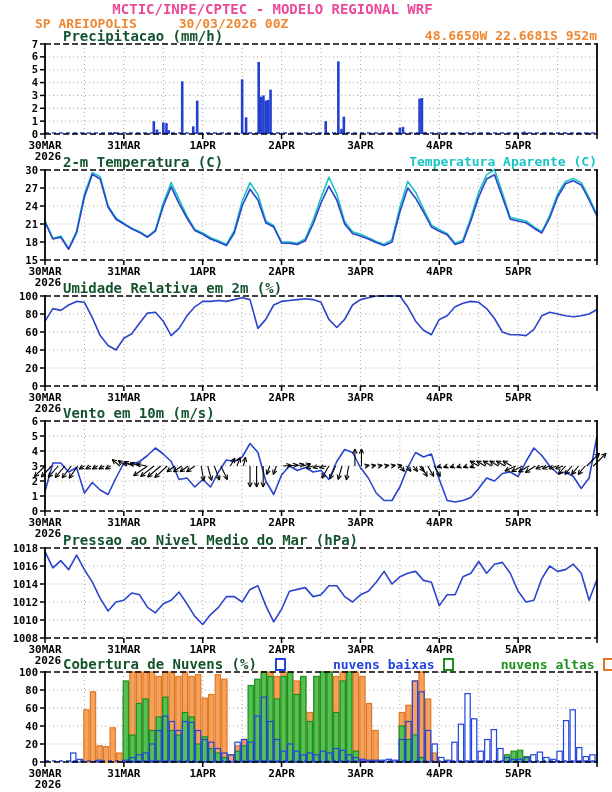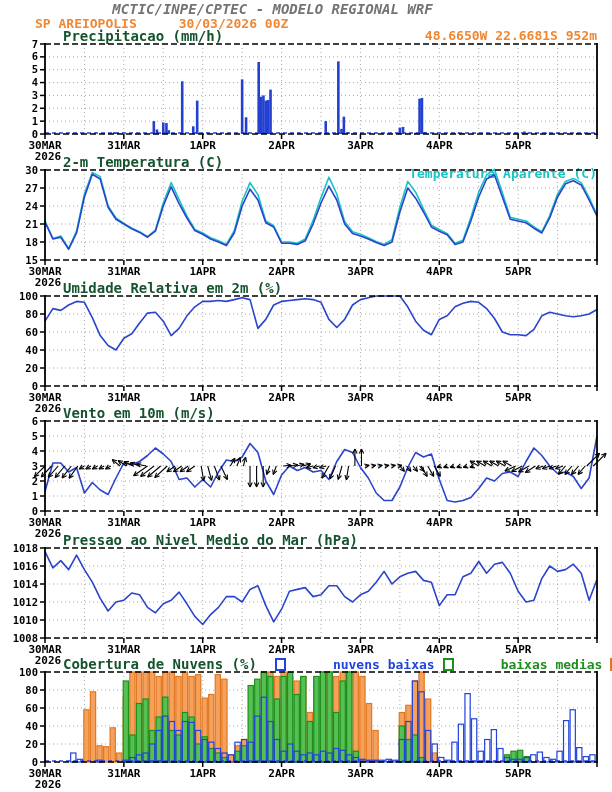--- a/index.html
+++ b/index.html
@@ -16,40 +16,40 @@
   .cloud-row{display:flex;align-items:center;}
   .cloud-legend{display:flex;align-items:center;margin-left:10px;}
   .lg-item{display:flex;align-items:center;margin-left:8px;gap:44px;}
   .lg-sq{display:inline-block;width:7px;height:9px;border:2px solid #000;margin-right:3px;background:#fff;}
   .lg-label{font-size:13px;}
   svg text{font-family:"DejaVu Sans Mono",monospace;font-weight:bold;fill:#000;}
 </style>
 </head>
 <body>
 
-<div class="abs hdr-title" style="color: #737373; font-style: italic;">MCTIC/INPE/CPTEC - MODELO REGIONAL WRF</div>
+<div class="abs hdr-title" style="color: #ec4899;">MCTIC/INPE/CPTEC - MODELO REGIONAL WRF</div>
 <div class="abs hdr-sub" style="color: rgb(239, 135, 51);"><span>SP AREIOPOLIS</span><span class="hdr-run">30/03/2026 00Z</span></div>
 
 <div class="abs ptitle" style="top:28px;left:63px;">Precipitacao (mm/h)</div>
 <div class="abs annot right-annot" style="top:28px;">48.6650W 22.6681S 952m</div>
 
 <div class="abs ptitle" style="top:154px;left:63px;">2-m Temperatura (C)</div>
-<div class="abs legend-cyan right-annot" style="top: 166px; color: rgb(23, 195, 195); text-align: right;">Temperatura Aparente (C)</div>
+<div class="abs legend-cyan right-annot" style="top: 154px; color: rgb(23, 195, 195); text-align: right;">Temperatura Aparente (C)</div>
 
 <div class="abs ptitle" style="top:280px;left:63px;">Umidade Relativa em 2m (%)</div>
 
 <div class="abs ptitle" style="top:405px;left:63px;">Vento em 10m (m/s)</div>
 
 <div class="abs ptitle" style="top:532px;left:63px;">Pressao ao Nivel Medio do Mar (hPa)</div>
 
 <div class="abs cloud-row" style="top:656px;left:63px;">
   <span class="ptitle">Cobertura de Nuvens (%)</span>
   <span class="cloud-legend">
     <span class="lg-item"><span class="lg-sq" id="sq0" style="border-color: rgb(34, 68, 221);"></span><span class="lg-label" id="lb0" style="color: rgb(34, 68, 221);">nuvens baixas</span></span>
-    <span class="lg-item"><span class="lg-sq" id="sq1" style="border-color: rgb(29, 143, 29);"></span><span class="lg-label" id="lb1" style="color: rgb(29, 143, 29);">baixas medias</span></span>
+    <span class="lg-item"><span class="lg-sq" id="sq1" style="border-color: rgb(29, 143, 29);"></span><span class="lg-label" id="lb1" style="color: rgb(29, 143, 29);">nuvens altas</span></span>
     <span class="lg-item"><span class="lg-sq" id="sq2" style="border-color: rgb(224, 120, 32);"></span><span class="lg-label" id="lb2" style="color: rgb(224, 120, 32);">nuvens altas</span></span>
   </span>
 </div>
 
 <svg id="chart-svg" class="abs" style="top:0;left:0;" width="612" height="792">
     <g>
       <line x1="84.42857142857142" y1="44" x2="84.42857142857142" y2="134" stroke="#aaaaaa" stroke-width="1" stroke-dasharray="1,3"></line>
       <line x1="123.85714285714285" y1="44" x2="123.85714285714285" y2="134" stroke="#aaaaaa" stroke-width="1" stroke-dasharray="1,3"></line>
       <line x1="163.28571428571428" y1="44" x2="163.28571428571428" y2="134" stroke="#aaaaaa" stroke-width="1" stroke-dasharray="1,3"></line>
       <line x1="202.7142857142857" y1="44" x2="202.7142857142857" y2="134" stroke="#aaaaaa" stroke-width="1" stroke-dasharray="1,3"></line>

